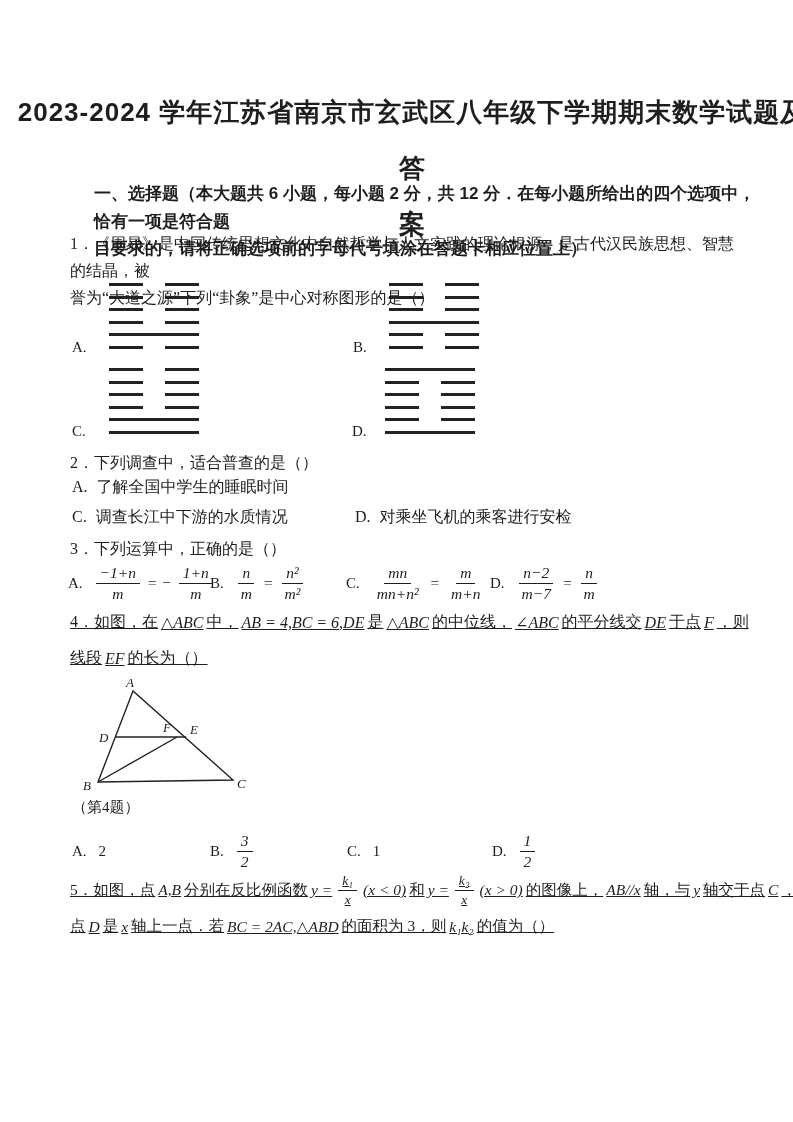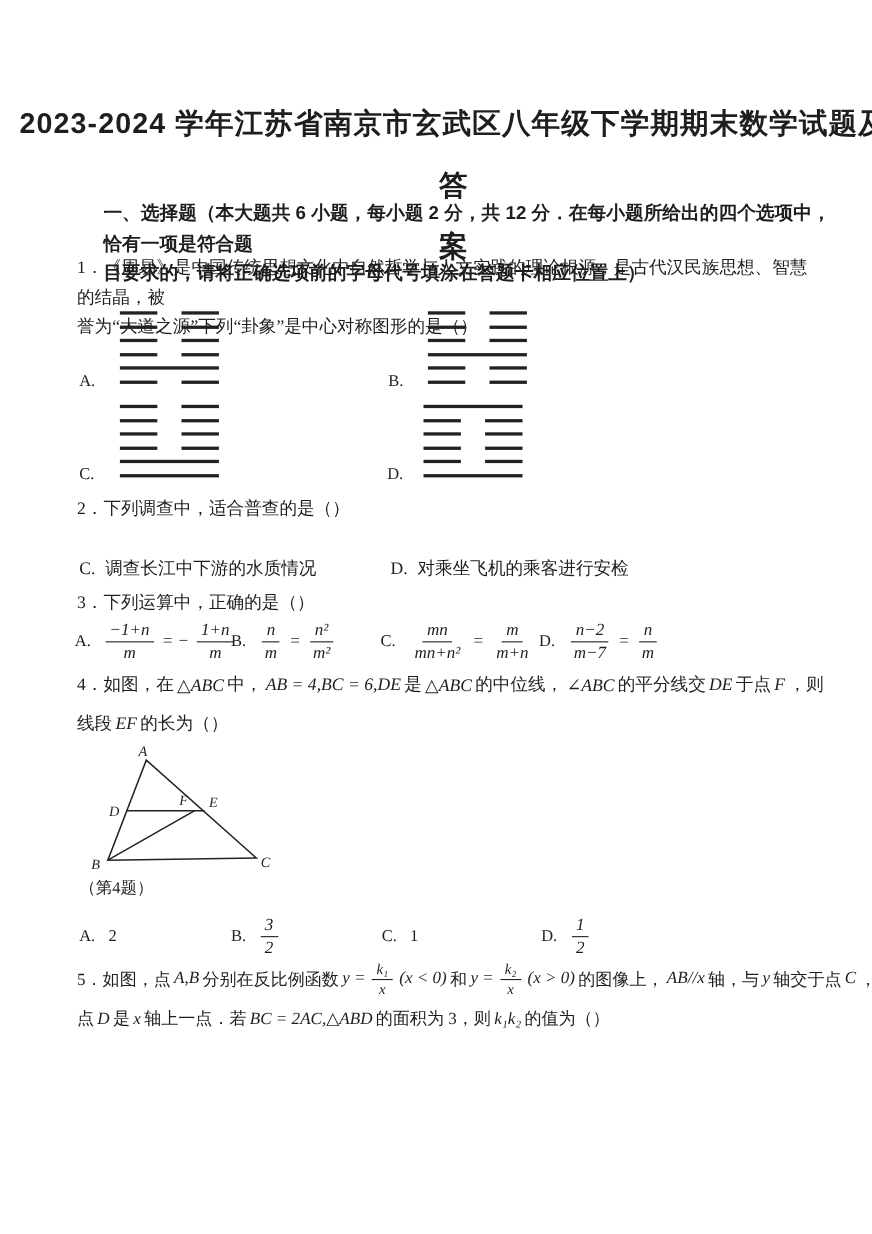--- a/index.html
+++ b/index.html
@@ -39,21 +39,21 @@
   
   .frac{display:inline-flex;flex-direction:column;align-items:center;vertical-align:middle;
         line-height:1.15;font-style:italic;margin:0 3px;}
   .frac .num{padding:0 4px 1px;border-bottom:1.4px solid #1e1e1e;}
   .frac .den{padding:1px 4px 0;}
   .eq-opt{position:absolute;display:flex;align-items:center;height:54px;font-size:15.5px;}
   .eq-opt .opt-label{font-style:normal;margin-right:10px;font-size:15px;}
   .eq-opt .mid{margin:0 4px;font-style:italic;}
 
   
-  .segline{display:flex;align-items:center;white-space:pre;}
+  .segline{display:flex;align-items:center;white-space:pre;text-decoration:underline;}
   .segline .cntxt{font-size:16px;}
   .segline .mathtxt{font-style:italic;margin:0 3px;font-size:16px;}
   .segline .frac{font-size:13.5px;}
   .q5line{font-size:15.5px;}
   .q5line .cntxt,.q5line .mathtxt{font-size:15.5px;}
 
   
   .fig-svg{left:70px;top:676px;}
   .fig-caption{left:72px;top:798px;font-size:15px;}
   .figlabel{font-style:italic;font-size:13px;font-family:"Liberation Serif","DejaVu Serif",serif;}
@@ -114,20 +114,23 @@
         <div class="hexrow solid"></div>
         <div class="hexrow broken"></div>
         <div class="hexrow broken"></div>
         <div class="hexrow broken"></div>
         <div class="hexrow broken"></div>
         <div class="hexrow solid"></div>
       </div>
   </div>
 
   <div class="abs qtext" style="top:449px;">2．下列调查中，适合普查的是（）</div>
+  <div class="abs opt" style="left:72px;top:477px;">
+    <span class="opt-label">A.</span><span>了解全国中学生的睡眠时间</span>
+  </div>
   <div class="abs opt" style="left:72px;top:507px;">
     <span class="opt-label">C.</span><span>调查长江中下游的水质情况</span>
   </div>
   <div class="abs opt" style="left:355px;top:507px;">
     <span class="opt-label">D.</span><span>对乘坐飞机的乘客进行安检</span>
   </div>
 
   <div class="abs qtext" style="top:535px;">3．下列运算中，正确的是（）</div>
   <div class="eq-opt" style="left:68px;top:556px;">
     <span class="opt-label">A.</span>

